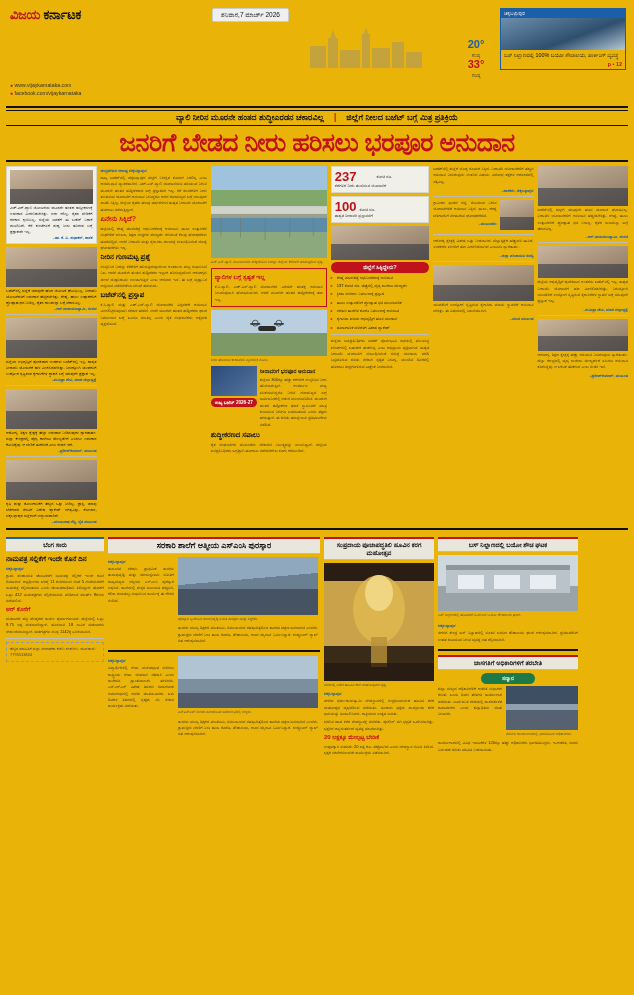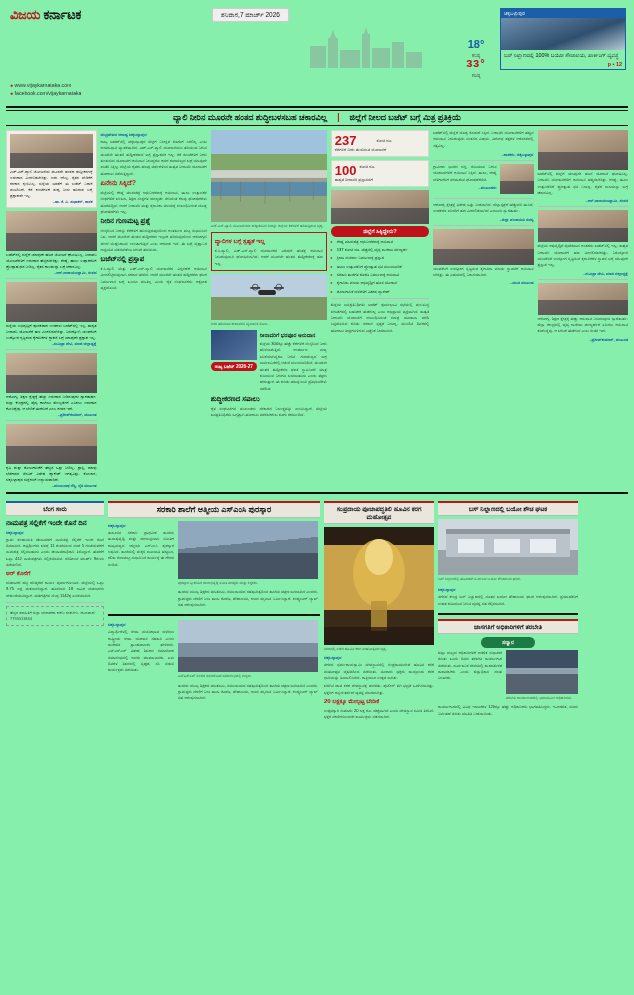--- a/index.html
+++ b/index.html
@@ -4,36 +4,36 @@
 <style>
   * { box-sizing: border-box; }
   body {
     margin: 0;
     width: 634px;
     height: 995px;
     background: #ffffff;
     font-family: "Liberation Sans", sans-serif;
     overflow: hidden;
   }
-  .page { position: relative; width: 634px; height: 995px; background:#86efac; padding: 4px 6px; }
+  .page { position: relative; width: 634px; height: 995px; background:#eab308; padding: 4px 6px; }
 
   
   .masthead { position: relative; height: 104px; border-bottom: 2px solid #111; }
   .mh-brand { position:absolute; left:4px; top:4px; width:118px; }
   .mh-brand .vk1 { color:#c0121a; font-size:13px; font-weight:bold; letter-spacing:-.3px; line-height:1.1; }
   .mh-brand .vk1 .blk { color:#111; }
   .mh-title { position:absolute; left:4px; top:22px; width:430px; }
   .mh-title .namma { color:#111; font-size:40px; font-weight:bold; line-height:.95; letter-spacing:-1px; display:inline-block; }
   .mh-title .city { color:#c0121a; font-size:40px; font-weight:bold; line-height:.95; letter-spacing:-1px; display:inline-block; }
   .mh-date { position:absolute; left:206px; top:4px; font-size:6.5px; color:#111; background:#efefef; padding:2px 8px; border:1px solid #ccc; border-radius:2px; }
   .mh-social { position:absolute; left:4px; top:78px; font-size:5.2px; color:#333; line-height:1.5; }
   .mh-social .dot { color:#c0121a; }
   .mh-skyline { position:absolute; left:300px; top:20px; width:120px; height:44px; opacity:.5; }
   .mh-weather { position:absolute; right:132px; top:34px; width:40px; text-align:center; font-size:9px; color:#111; line-height:1.25; }
-  .mh-weather .hi { color:#c0121a; font-weight:bold; font-size:11px;font-family:Liberation Mono, monospace; }
+  .mh-weather .hi { color:#c0121a; font-weight:bold; font-size:11px; }
   .mh-weather .lo { color:#1a5fa8; font-weight:bold; font-size:11px; }
   .mh-weather .lbl { font-size:5px; color:#444; }
   .mh-promo { position:absolute; right:2px; top:4px; width:126px; border:1px solid #1a5fa8; }
   .mh-promo .ph { background:#1a5fa8; color:#fff; font-size:5px; padding:1px 3px; }
   .mh-promo .pimg { height:32px; background:linear-gradient(160deg,#6d8fae,#2f4f6e 60%,#b5c8d6); }
   .mh-promo .ptxt { font-size:5.4px; color:#111; padding:2px 3px; line-height:1.35; }
   .mh-promo .ppage { font-size:5.4px; color:#c0121a; text-align:right; padding:0 3px 2px; font-weight:bold; }
 
   
   .strip { border-top:1px solid #111; border-bottom:1px solid #111; padding:2px 0; margin-top:2px; display:flex; justify-content:center; gap:10px; }
@@ -114,42 +114,43 @@
         <rect x="34" y="26" width="20" height="18"></rect>
           <rect x="56" y="10" width="8" height="34"></rect>
         <rect x="66" y="24" width="18" height="20"></rect>
           <rect x="86" y="18" width="12" height="26"></rect>
         <rect x="100" y="28" width="16" height="16"></rect>
         <polygon points="24,14 27,6 30,14"></polygon>
           <polygon points="58,10 60,3 62,10"></polygon>
       </g>
     </svg>
     <div class="mh-weather">
-      <div class="lo">18°</div>
+      <div class="lo">20°</div>
       <div class="lbl">ಕನಿಷ್ಠ</div>
       <div class="hi">33°</div>
       <div class="lbl">ಗರಿಷ್ಠ</div>
     </div>
     <div class="mh-promo">
       <div class="ph">ಚಿಕ್ಕಬಳ್ಳಾಪುರ</div>
       <div class="pimg"></div>
       <div class="ptxt">ಬಸ್‌ ನಿಲ್ದಾಣದಲ್ಲಿ 100% ಬಯೋ ಶೌಚಾಲಯ, ಪಾರ್ಕಿಂಗ್‌ ವ್ಯವಸ್ಥೆ</div>
       <div class="ppage">p • 12</div>
     </div>
     <div class="mh-social">
       <div><span class="dot">●</span> <span>www.vijaykarnataka.com</span></div>
       <div><span class="dot">●</span> <span>facebook.com/vijaykarnataka</span></div>
     </div>
   </div>
 
   <div class="strip">
-    <span>ವ್ಯಾಲಿ ನೀರಿನ ಮೂರನೇ ಹಂತದ ಶುದ್ಧೀಬಳಸಬಹ ಚಕಾರವಿಲ್ಲ</span>
+    <span>ವ್ಯಾಲಿ ನೀರಿನ ಮೂರನೇ ಹಂತದ ಶುದ್ಧೀಎರಡನ ಚಕಾರವಿಲ್ಲ</span>
     <span style="color:#c0121a">|</span>
     <span>ಜಿಲ್ಲೆಗೆ ನೀಲದ ಬಜೆಟ್‌ ಬಗ್ಗೆ ಮಿತ್ರ ಪ್ರತಿಕ್ರಿಯೆ</span>
   </div>
+  <div class="bigline">ಜನರಿಗೆ ಬೇಡದ ನೀರು ಹರಿಸಲು ಭರಪೂರ ಅನುದಾನ</div>
 
   <div class="cols">
 
     <div class="col c1">
       <div class="boxgray">
         <div class="portrait ph-man" style="height:34px">
             <div class="sil"></div>
           </div>
         <div class="pquote">ಎಚ್‌.ಎನ್‌.ವ್ಯಾಲಿ ಯೋಜನೆಯ ಮೂರನೇ ಹಂತದ ಶುದ್ಧೀಕರಣಕ್ಕೆ ಅನುದಾನ ಮೀಸಲಿಡಬೇಕಿತ್ತು. ಅದು ಆಗಿಲ್ಲ. ರೈತರ ಬೇಡಿಕೆಗೆ ಸರಕಾರ ಸ್ಪಂದಿಸಿಲ್ಲ. ಜಿಲ್ಲೆಯ ಜನತೆಗೆ ಈ ಬಜೆಟ್‌ ನಿರಾಸೆ ಮೂಡಿಸಿದೆ. ಕೆರೆ ಕುಂಟೆಗಳಿಗೆ ಶುದ್ಧ ನೀರು ಹರಿಸುವ ಬಗ್ಗೆ ಪ್ರಸ್ತಾಪವೇ ಇಲ್ಲ.</div>
         <div class="pname">–ಡಾ. ಕೆ. ವಿ. ಸುಧಾಕರ್‌, ಶಾಸಕ</div>
@@ -259,21 +260,21 @@
 
     <div class="col c4">
       <div class="boxgray">
         <div style="display:flex;align-items:center;gap:20px">
           <div class="statnum">237</div>
           <div class="stattxt">ಕೋಟಿ ರೂ.</div>
         </div>
         <div class="stattxt">ಕೆರೆಗಳಿಗೆ ನೀರು ತುಂಬಿಸುವ ಯೋಜನೆಗೆ</div>
       </div>
       <div class="boxgray">
-        <div style="display:flex;align-items:flex-start;gap:3px">
+        <div style="display:flex;align-items:flex-end;gap:3px">
           <div class="statnum">100</div>
           <div class="stattxt">ಕೋಟಿ ರೂ.</div>
         </div>
         <div class="stattxt">ಶಾಶ್ವತ ನೀರಾವರಿ ಪ್ರಸ್ತಾವನೆಗೆ</div>
       </div>
 
       <div class="photo ph-man" style="height:34px">
           <div class="sil"></div>
         </div>
       <div class="pillhead">ಜಿಲ್ಲೆಗೆ ಸಿಕ್ಕಿದ್ದೇನು?</div>

